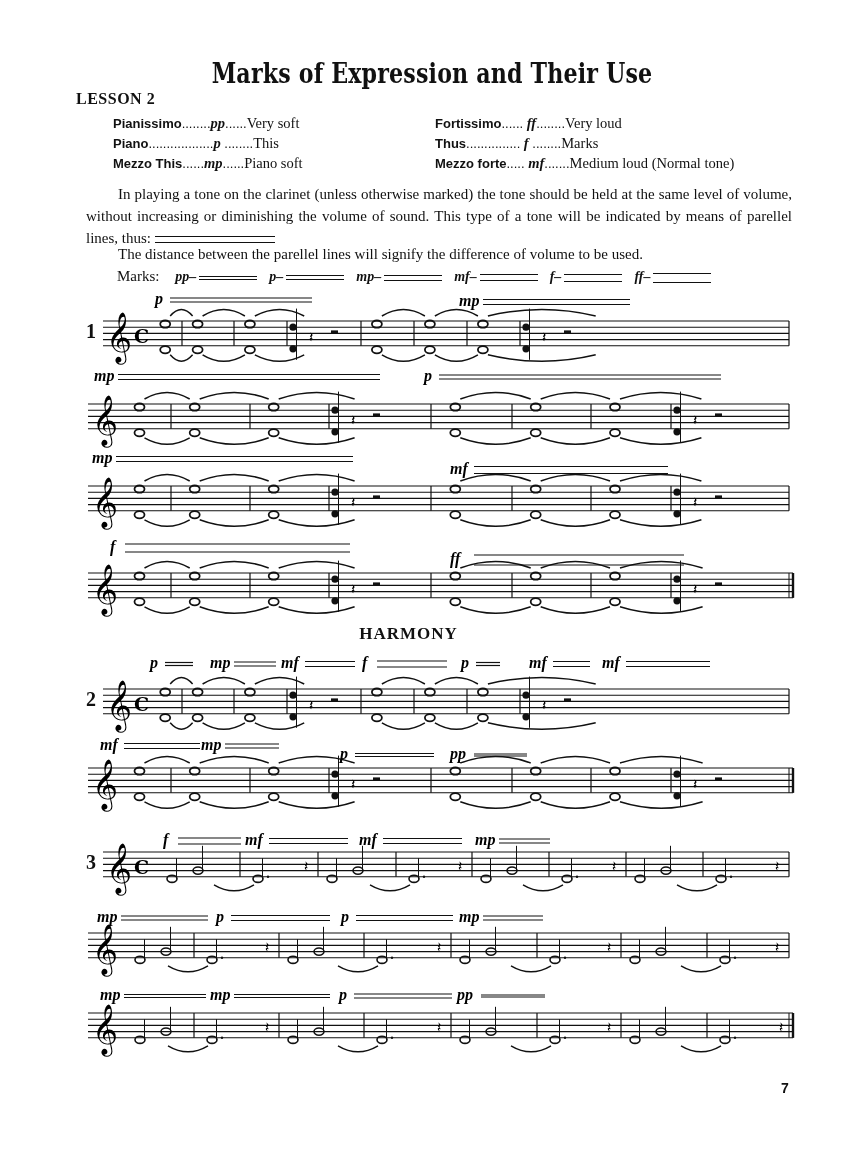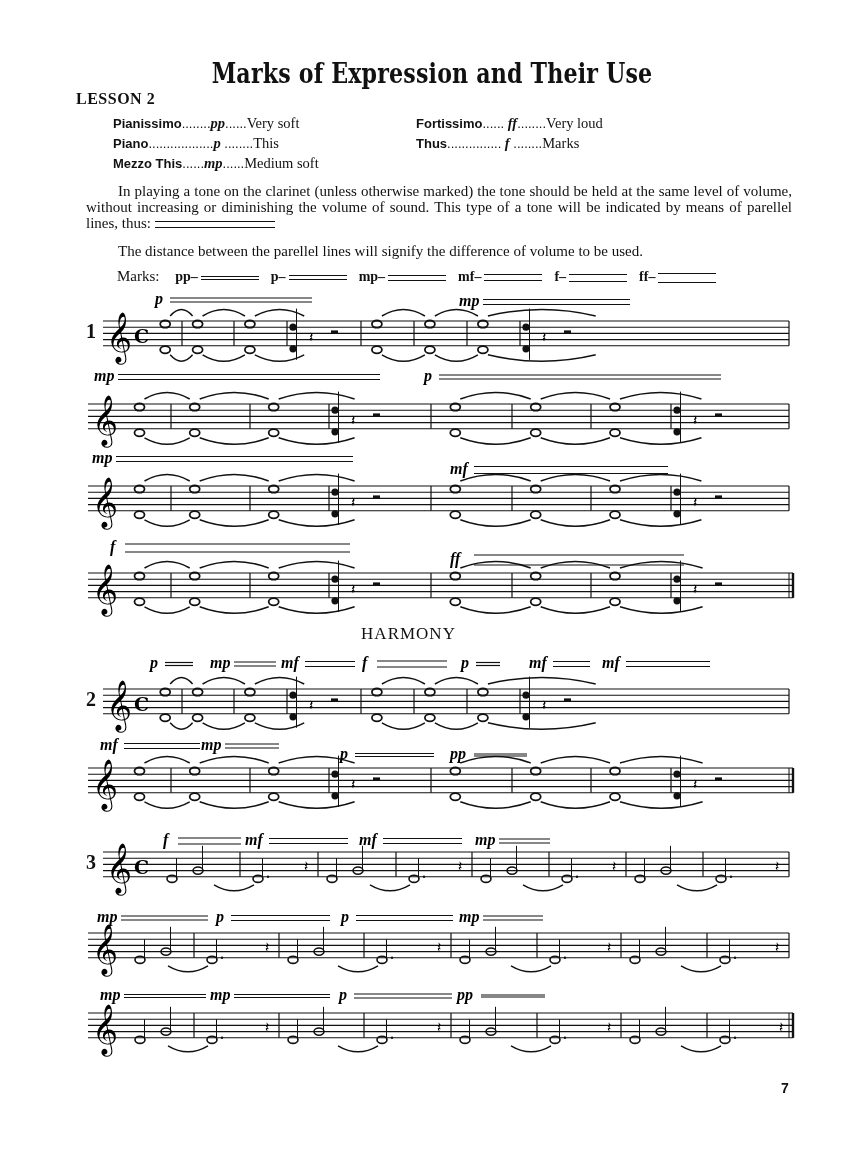--- a/index.html
+++ b/index.html
@@ -5,55 +5,58 @@
   html,body{margin:0;padding:0;background:#fff;}
   body{width:864px;height:1152px;position:relative;overflow:hidden;color:#111;font-family:"DejaVu Serif",serif;}
   .abs{position:absolute;}
   .title{left:0;width:864px;top:58px;text-align:center;font-family:"DejaVu Serif",serif;font-weight:bold;font-size:27px;letter-spacing:0.2px;transform:scaleX(0.82);transform-origin:center;}
   .lesson{left:76px;top:90px;font-family:"Liberation Serif",serif;font-weight:bold;font-size:16px;letter-spacing:0.5px;}
   .defs{font-size:14.5px;font-family:"Liberation Serif",serif;}
   .defrow{position:absolute;white-space:nowrap;}
   .defterm{font-family:"Liberation Sans",sans-serif;font-weight:bold;font-size:13px;}
   .defdots{font-family:"Liberation Sans",sans-serif;font-size:13px;}
   .dyn{font-family:"Liberation Serif",serif;font-style:italic;font-weight:bold;}
-  .para{left:86px;width:706px;font-family:"Liberation Serif",serif;font-size:15px;line-height:16px;text-align:justify;}
+  .para{left:86px;width:706px;font-family:"Liberation Serif",serif;font-size:15px;line-height:22px;text-align:justify;}
   .para p{margin:0;}
   .indent{text-indent:32px;}
   .pll{display:inline-block;width:120px;height:5px;border-top:1.6px solid #111;border-bottom:1.6px solid #111;vertical-align:middle;margin-left:4px;}
   .thus{left:117px;top:268px;font-family:"Liberation Serif",serif;font-size:15px;white-space:nowrap;}
   .thus .item{display:inline-block;margin-right:12px;}
-  .thus .d{font-family:"Liberation Serif",serif;font-weight:bold;font-size:14px;}
-  .harmony{left:0;width:817px;top:624px;text-align:center;font-family:"Liberation Serif",serif;font-weight:normal;font-size:17px;letter-spacing:1px;}
+  .thus .d{font-family:"Liberation Serif",serif;font-style:italic;font-weight:bold;font-size:14px;}
+  .harmony{left:0;width:817px;top:624px;text-align:center;font-family:"Liberation Serif",serif;font-weight:bold;font-size:17px;letter-spacing:1px;}
   .exnum{font-family:"Liberation Serif",serif;font-weight:bold;font-size:20px;}
   .pagenum{left:781px;top:1080px;font-family:"Liberation Sans",sans-serif;font-weight:bold;font-size:14px;}
   svg{position:absolute;left:0;top:0;}
 </style>
 </head>
 <body>
 
 <div class="abs title">Marks of Expression and Their Use</div>
 <div class="abs lesson">LESSON 2</div>
 
 <div class="abs defs" style="left:105px;top:115px;width:300px;height:60px;margin-left:8px;">
   <div class="defrow" style="top:0">
     <span class="defterm">Pianissimo</span><span class="defdots">........</span><span class="dyn">pp</span><span class="defdots">......</span><span>Very soft</span>
   </div>
   <div class="defrow" style="top:20px">
     <span class="defterm">Piano</span><span class="defdots">..................</span><span class="dyn">p</span><span class="defdots"> ........</span><span>This</span>
   </div>
   <div class="defrow" style="top:40px">
-    <span class="defterm">Mezzo This</span><span class="defdots">......</span><span class="dyn">mp</span><span class="defdots">......</span><span>Medium soft</span>
+    <span class="defterm">Mezzo This</span><span class="defdots">......</span><span class="dyn">mp</span><span class="defdots">......</span><span>Piano soft</span>
   </div>
 </div>
-<div class="abs defs" style="left:416px;top:115px;width:360px;height:60px;">
+<div class="abs defs" style="left:435px;top:115px;width:360px;height:60px;">
   <div class="defrow" style="top:0">
     <span class="defterm">Fortissimo</span><span class="defdots">...... </span><span class="dyn">ff</span><span class="defdots">........</span><span>Very loud</span>
   </div>
   <div class="defrow" style="top:20px">
     <span class="defterm">Thus</span><span class="defdots">............... </span><span class="dyn">f</span><span class="defdots"> ........</span><span>Marks</span>
+  </div>
+  <div class="defrow" style="top:40px">
+    <span class="defterm">Mezzo forte</span><span class="defdots">..... </span><span class="dyn">mf</span><span class="defdots">.......</span><span>Medium loud (Normal tone)</span>
   </div>
 </div>
 
 <div class="abs para" style="top:183px;">
   <p class="indent"><span>In playing a tone on the clarinet (unless otherwise marked) the tone should be held at the same level of volume, without increasing or diminishing the volume of sound.  This type of a tone will be indicated by means of parellel lines, thus:</span><span class="pll"></span></p>
 </div>
 <div class="abs para" style="top:243px;">
   <p class="indent">The distance between the parellel lines will signify the difference of volume to be used.</p>
 </div>
 <div class="abs thus">

